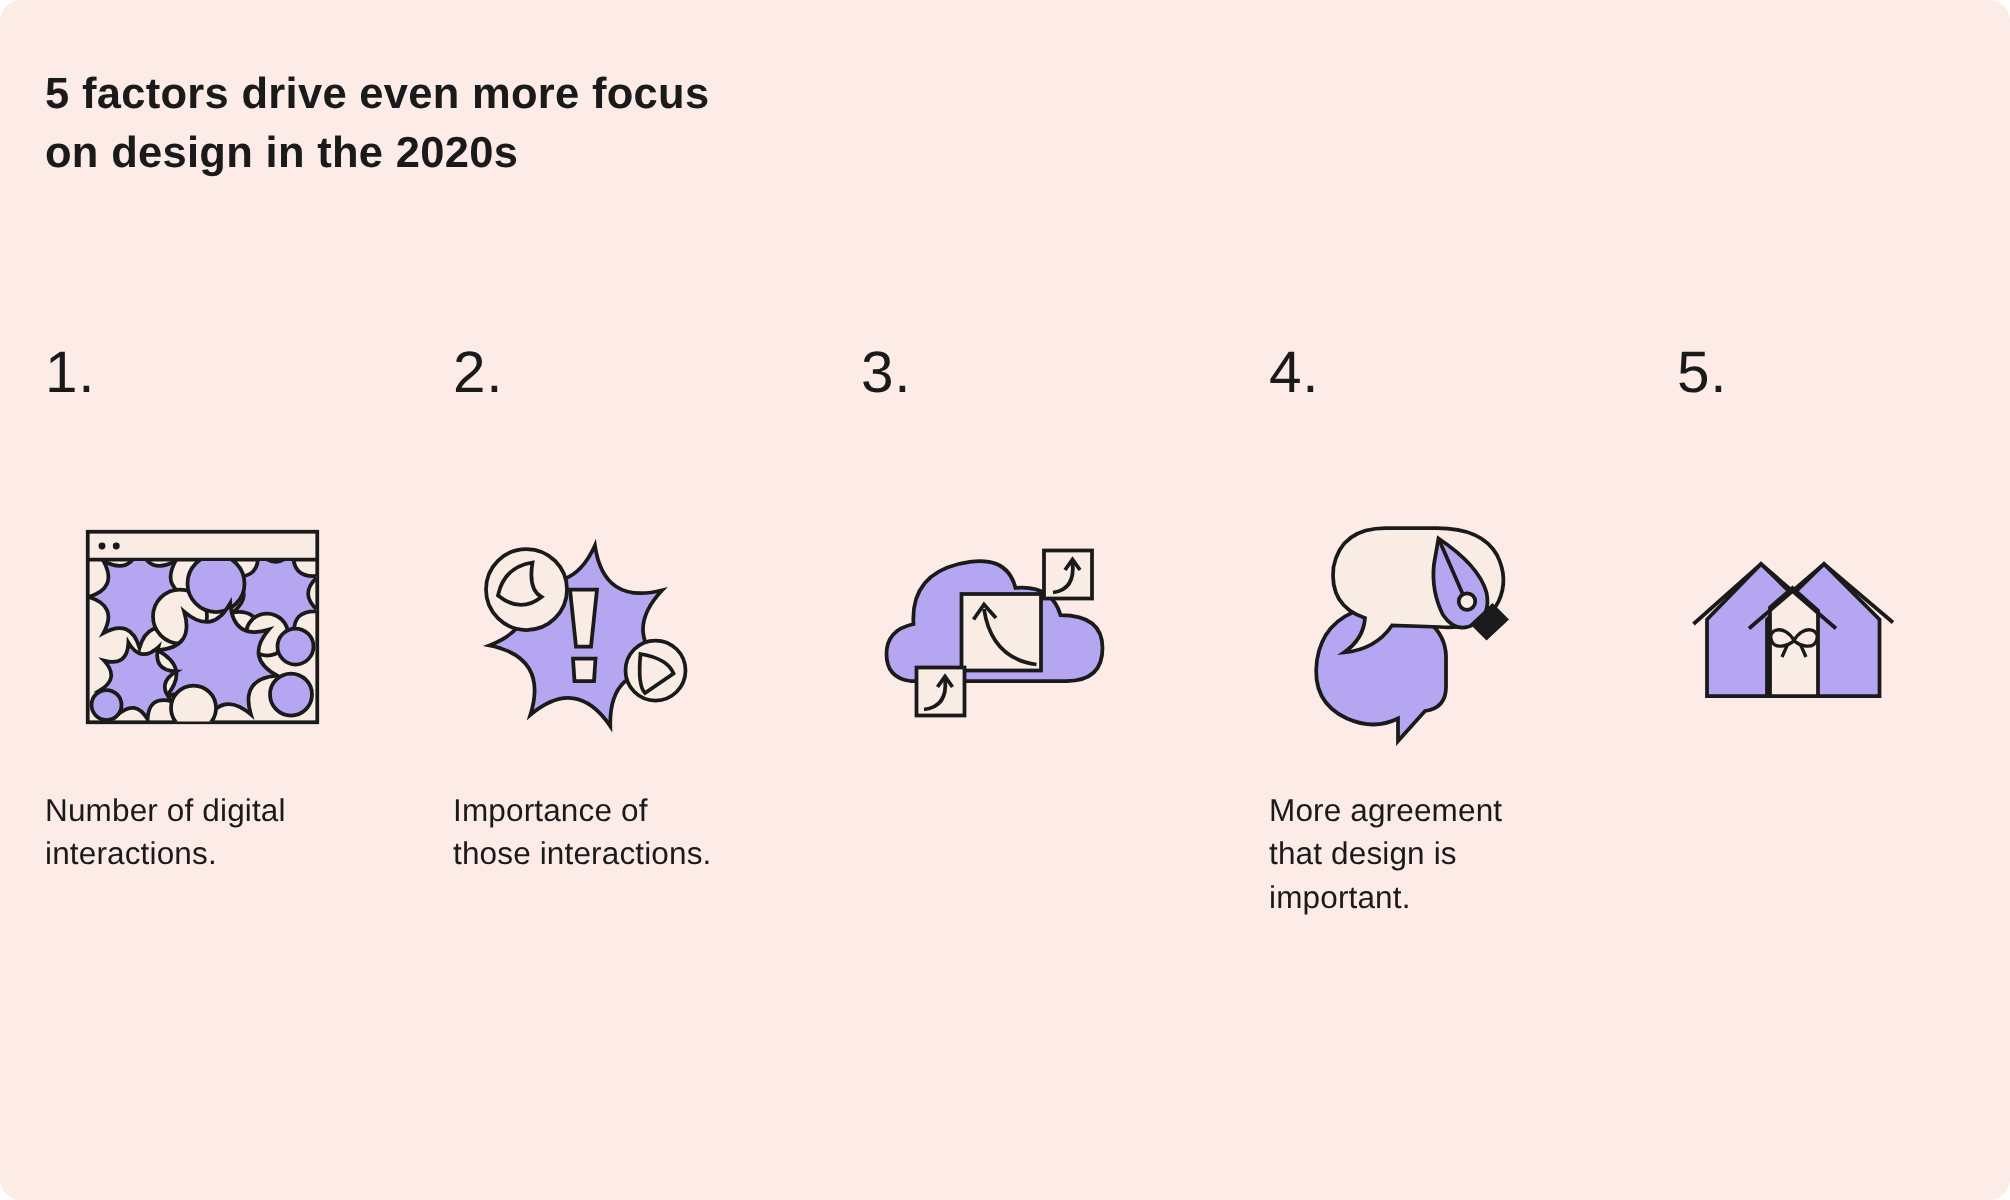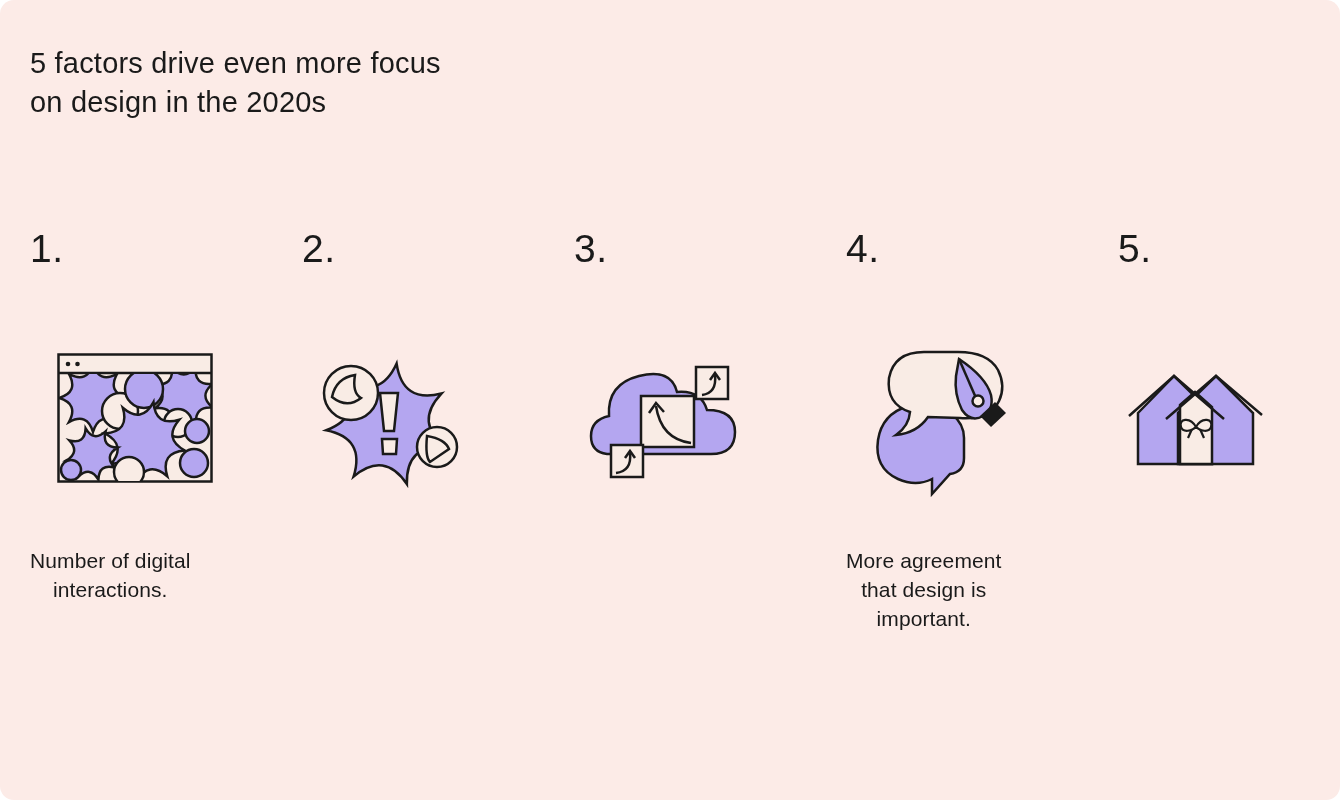--- a/index.html
+++ b/index.html
@@ -7,37 +7,37 @@
   }
   *{margin:0;padding:0;box-sizing:border-box;}
   html,body{width:1340px;height:800px;background:#fff;}
   body{font-family:"Liberation Sans","DejaVu Sans",sans-serif;color:var(--ink);}
   .canvas{
     position:relative;width:1340px;height:800px;background:var(--bg);
     border-radius:14px;overflow:hidden;
   }
   .title{
     position:absolute;left:30px;top:44px;
-    font-size:29px;line-height:39px;font-weight:400;letter-spacing:.2px;
+    font-size:29px;line-height:39px;font-weight:700;letter-spacing:.2px;
     white-space:pre-line;
   }
   .factors{
     position:absolute;left:30px;top:228px;
     display:grid;grid-template-columns:repeat(5,243px);column-gap:29px;
   }
   .factor{display:flex;flex-direction:column;align-items:flex-start;}
   .factor-number{
     font-size:39px;line-height:42px;font-weight:500;letter-spacing:.5px;
   }
   .icon-box{
     margin-top:72px;height:152px;display:flex;align-items:center;
   }
   .caption{
-    margin-top:52px;font-size:21px;line-height:29px;font-weight:500;
-    letter-spacing:.1px;white-space:pre-line;text-align:center;
+    margin-top:32px;font-size:21px;line-height:29px;font-weight:500;
+    letter-spacing:.1px;white-space:pre-line;
   }
   .ml1{margin-left:27px}.ml2{margin-left:6px}.ml3{margin-left:9px}
   .ml4{margin-left:12px}.ml5{margin-left:10px}
   svg{display:block;overflow:visible;}
   .st{stroke:var(--ink);stroke-width:2.5;}
   .np{fill:none;}
 </style>
 </head>
 <body>
 
@@ -87,20 +87,22 @@
         <svg class="ml2" width="152" height="142" viewBox="0 0 152 142">
           <path class="st" fill="#b4a6f0" transform="translate(80,78) rotate(8)" d="M0,-62 Q11.3,-23.4 48.5,-38.6 Q25.3,-5.8 60.4,13.8 Q20.3,16.2 26.9,55.9 Q0,26 -26.9,55.9 Q-20.3,16.2 -60.4,13.8 Q-25.3,-5.8 -48.5,-38.6 Q-11.3,-23.4 0,-62 Z"></path>
           <circle class="st" cx="43" cy="46" r="27" fill="#f9ece5"></circle>
           <path class="st" fill="#f9ece5" d="M24,50 Q28,31 47,28 Q44,46 53,51 Q39,62 24,50 Z"></path>
           <path class="st" fill="#f9ece5" d="M72,46 L90,46 L86,84 L76,84 Z"></path>
           <path class="st" fill="#f9ece5" d="M74,92 L89,92 L88,107 L75,107 Z"></path>
           <circle class="st" cx="129" cy="100" r="20" fill="#f9ece5"></circle>
           <path class="st" fill="#f9ece5" d="M119,89 Q137,92 141,102 L122,115 Q117,110 119,89 Z"></path>
         </svg>
       </div>
+      <div class="caption">Importance of
+those interactions.</div>
     </div>
 
     <div class="factor">
       <div class="factor-number">3.</div>
       <div class="icon-box">
         <svg class="ml3" width="160" height="128" viewBox="0 0 160 128">
           <path class="st" fill="#b4a6f0" d="M24,100 Q8,98 8,82 Q8,66 26,62 Q24,30 56,22 Q88,14 94,38 Q118,36 124,56 Q152,56 152,78 Q152,100 128,100 Z"></path>
           <g>
             <rect class="st" x="58" y="42" width="53" height="51" fill="#f9ece5"></rect>
             <path class="st np" d="M108,89 Q78,85 73,52"></path>

